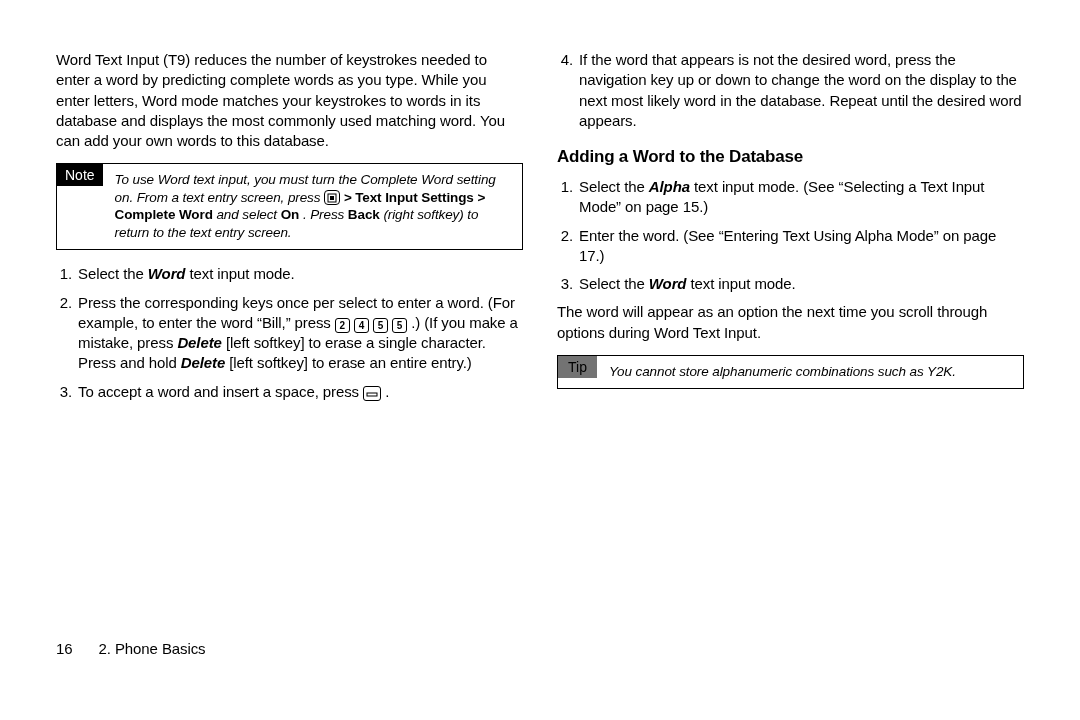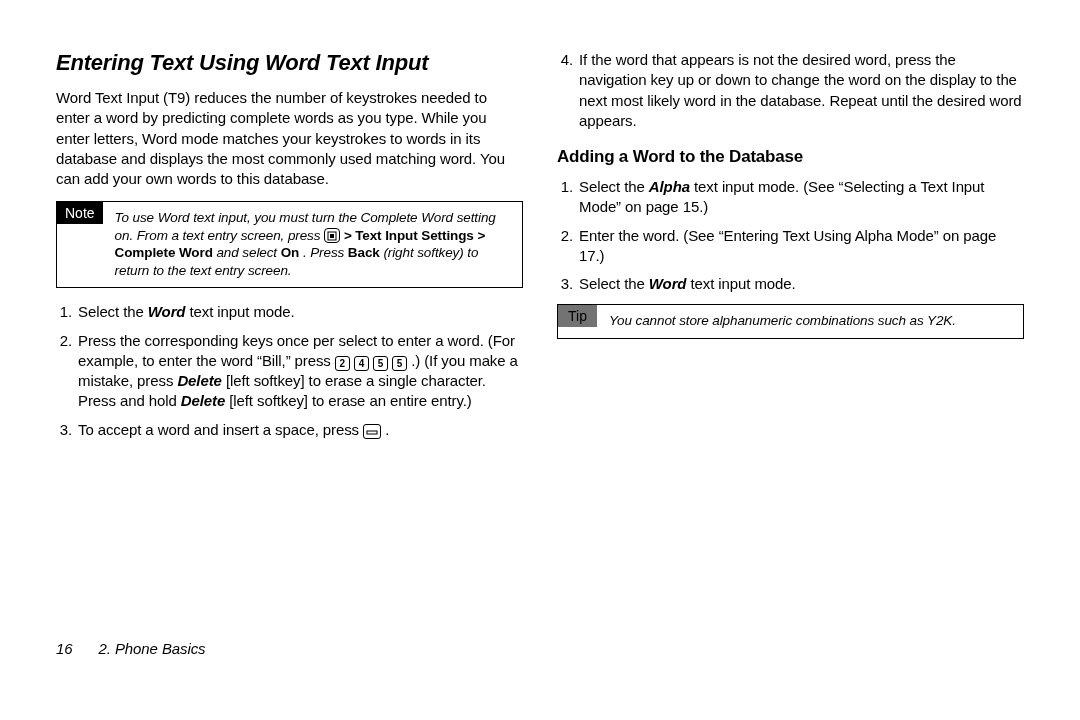--- a/index.html
+++ b/index.html
@@ -17,29 +17,28 @@
   .bi { font-weight: 700; font-style: italic; }
   .callout { border: 1.5px solid #000; padding: 7px 10px 8px; margin: 10px 0 14px; }
   .callout-inner { display: flex; gap: 12px; align-items: flex-start; }
   .callout-label { font-weight: 400; font-size: 14px; padding-top: 1px; }
   .note-label { background: #000; color: #fff; padding: 3px 8px; margin: -7px 0 0 -10px; }
   .tip-label { background: #737373; color: #000; padding: 3px 10px; margin: -7px 0 0 -10px; }
   .callout-text { font-style: italic; font-size: 13.5px; line-height: 1.3; flex: 1; letter-spacing: -0.1px; }
   .key { display: inline-flex; align-items: center; justify-content: center; border: 1.5px solid #000; border-radius: 3px; min-width: 15px; height: 15px; font-size: 10px; font-weight: 700; padding: 0 2px; vertical-align: -1px; background:#fff; }
   .key.round { border-radius: 4px; width: 16px; }
   .key svg { display:block; }
-  .footer { padding: 0 56px; font-style: italic; font-size: 15px; letter-spacing: -0.1px; }
+  .footer { padding: 0 56px; font-size: 15px; letter-spacing: -0.1px; }
   .footer .pn { font-weight: 400; margin-right: 22px; }
 </style>
 </head>
 <body>
 
 <div class="page">
   <div class="col">
-    <h1 class="section-heading">Entering Text Using Word Text Input</h1>
     <p class="body">Word Text Input (T9) reduces the number of keystrokes needed to enter a word by predicting complete words as you type. While you enter letters, Word mode matches your keystrokes to words in its database and displays the most commonly used matching word. You can add your own words to this database.</p>
 
     <div class="callout">
       <div class="callout-inner">
         <div class="callout-label note-label">Note</div>
         <div class="callout-text">
           <span>To use Word text input, you must turn the Complete Word setting on. From a text entry screen, press </span>
           <span class="key round">
               <svg width="10" height="10" viewBox="0 0 10 10">
                 <rect x="1" y="1" width="8" height="8" fill="none" stroke="#000" stroke-width="1"></rect>
@@ -122,20 +121,21 @@
       <li>
         <span class="num">3.</span>
         <span class="txt">
           <span>Select the </span>
           <span class="bi">Word</span>
           <span> text input mode.</span>
         </span>
       </li>
     </ol>
 
+    <p class="body">The word will appear as an option the next time you scroll through options during Word Text Input.</p>
 
     <div class="callout">
       <div class="callout-inner">
         <div class="callout-label tip-label">Tip</div>
         <div class="callout-text">You cannot store alphanumeric combinations such as Y2K.</div>
       </div>
     </div>
   </div>
 </div>
 

